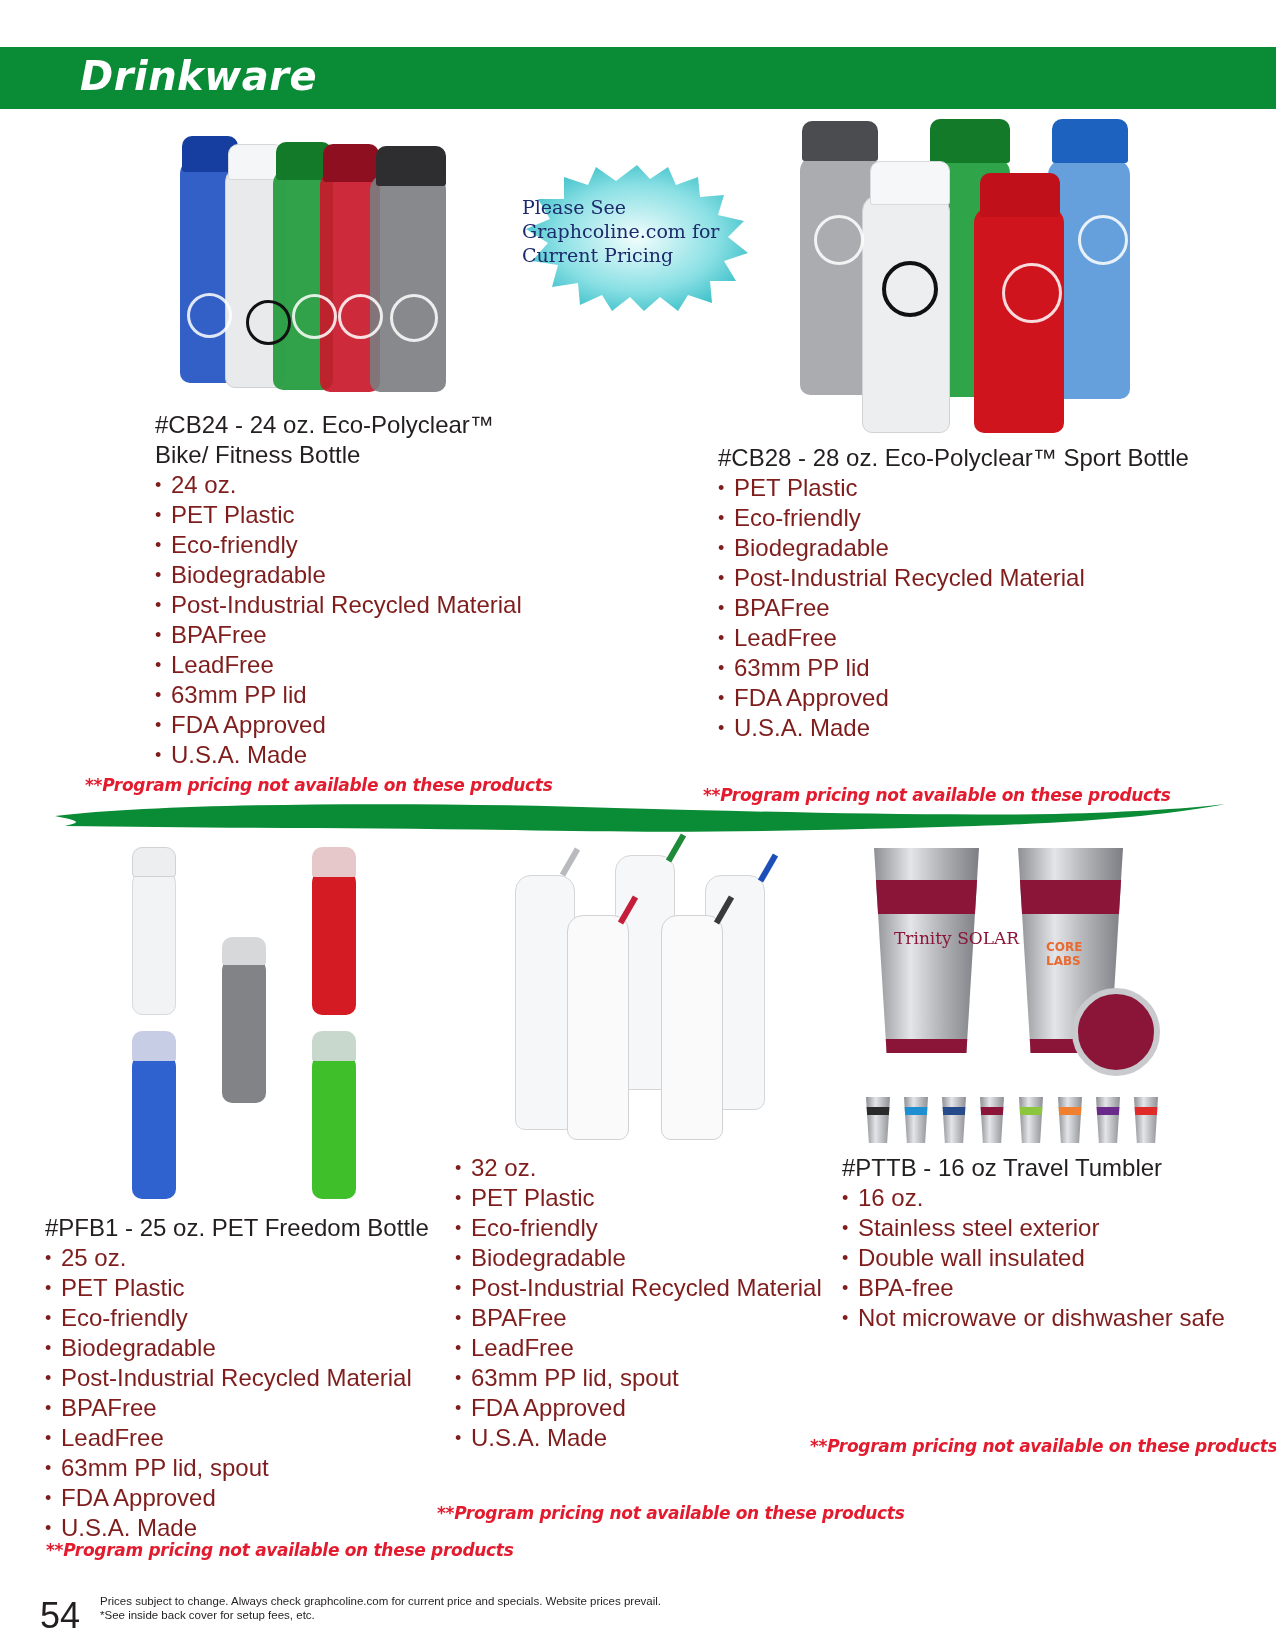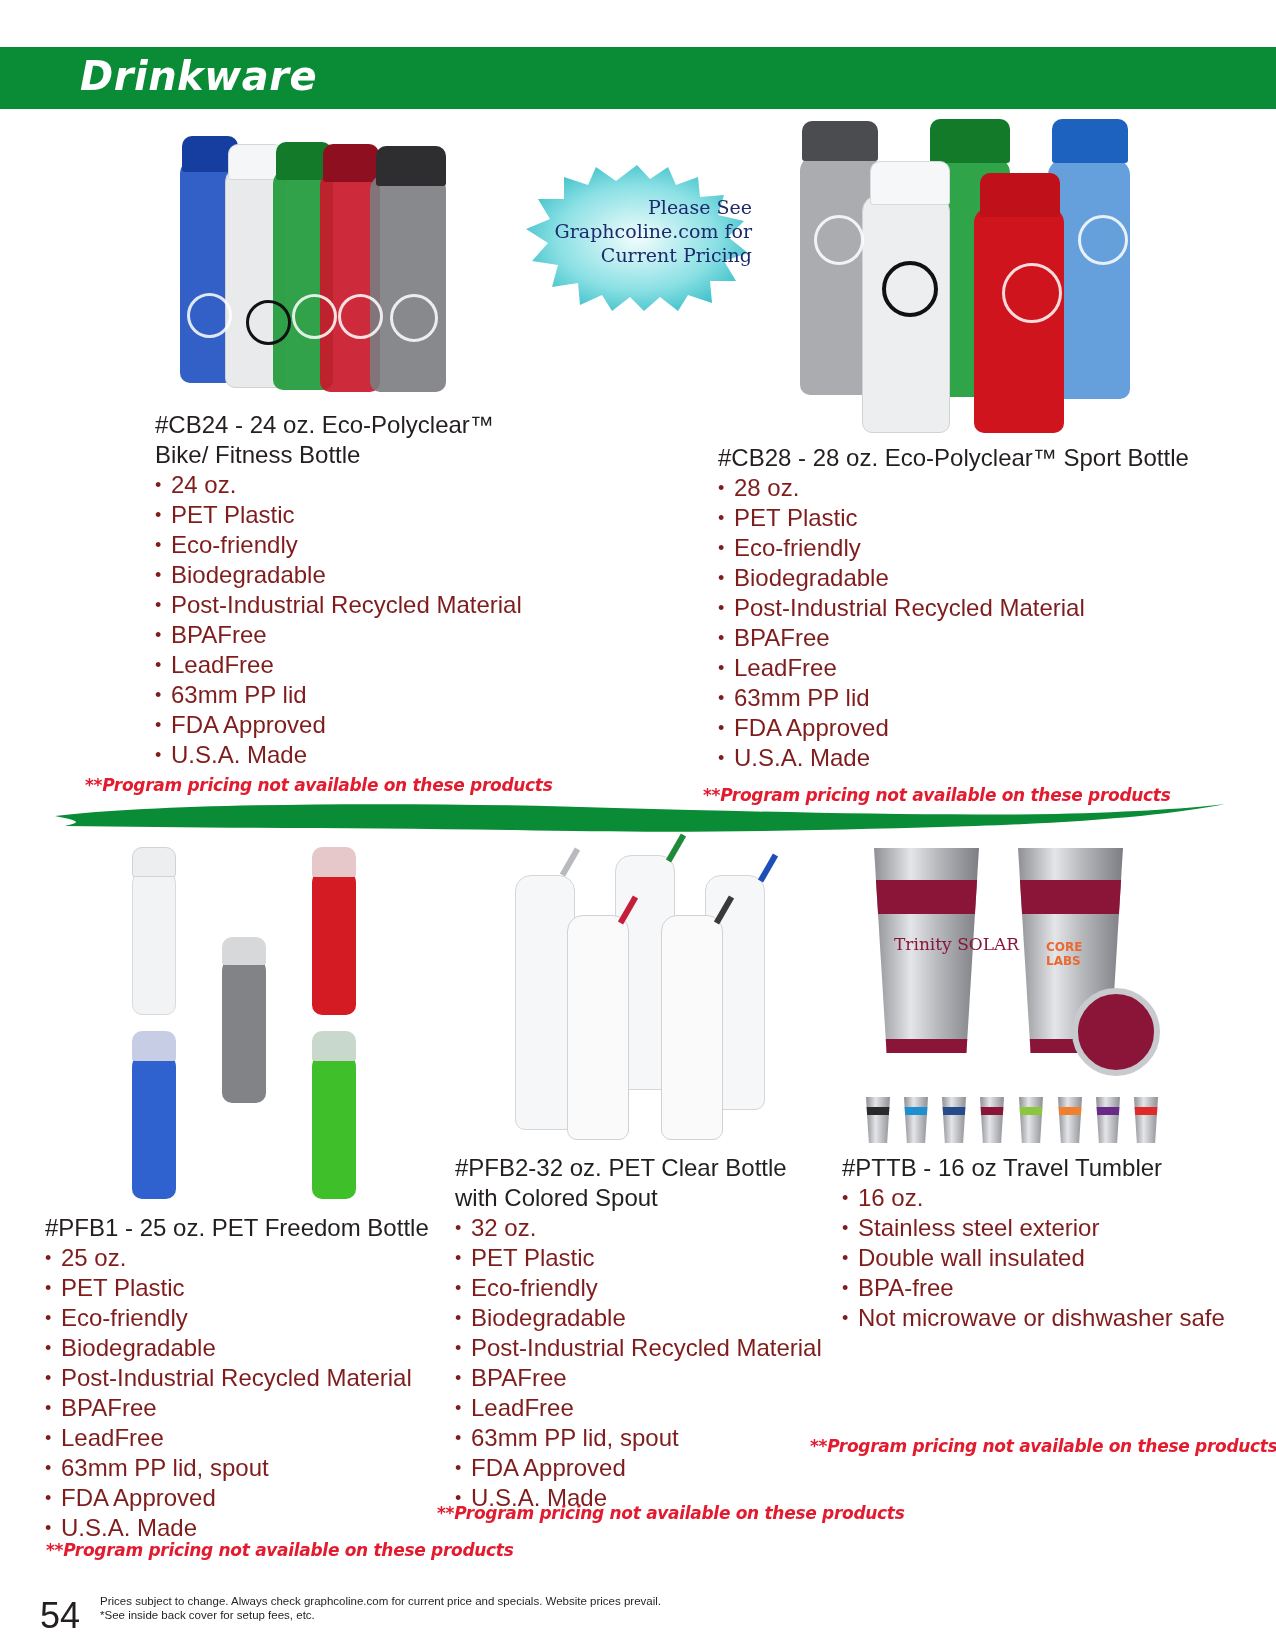--- a/index.html
+++ b/index.html
@@ -12,21 +12,21 @@
     .product { position: absolute; }
     .product-title { font-size: 24px; line-height: 30px; color: #231f20; }
     .spec-list { list-style: none; }
     .spec-list li { font-size: 24px; line-height: 30px; color: #7f1d1d; white-space: nowrap; }
     .spec-list li::before { content: "\2022"; display: inline-block; width: 16px; font-size: 18px; vertical-align: 2px; }
     .note { position: absolute; font-family: "DejaVu Sans", sans-serif; font-weight: bold; font-style: italic; font-size: 17px; color: #e31b2e; white-space: nowrap; letter-spacing: -0.3px; }
 
     
     .burst { position: absolute; left: 522px; top: 163px; width: 230px; height: 150px; }
     .burst svg { position: absolute; left: 0; top: 0; }
-    .burst-text { position: absolute; left: 0; top: 32px; width: 230px; text-align: right; font-family: "DejaVu Serif", serif; font-size: 19px; line-height: 24px; color: #1d2a6b; }
+    .burst-text { position: absolute; left: 0; top: 32px; width: 230px; text-align: left; font-family: "DejaVu Serif", serif; font-size: 19px; line-height: 24px; color: #1d2a6b; }
 
     
     .swoosh { position: absolute; left: 55px; top: 800px; }
 
     
     .img-group { position: absolute; }
     .bottle { position: absolute; border-radius: 16px 16px 10px 10px; }
     .cap { position: absolute; border-radius: 10px 10px 3px 3px; }
     .seal { position: absolute; border-radius: 50%; border: 3px solid rgba(255,255,255,0.85); }
 
@@ -116,21 +116,20 @@
     <li>U.S.A. Made</li>
   </ul>
 </div>
 <div class="note" style="left:85px; top:775px;">**Program pricing not available on these products</div>
 
 <div class="product" style="left:718px; top:443px;">
   <div class="product-title">
     <div>#CB28 - 28 oz. Eco-Polyclear™ Sport Bottle</div>
   </div>
   <ul class="spec-list">
-    <li>28 oz.</li>
     <li>PET Plastic</li>
     <li>Eco-friendly</li>
     <li>Biodegradable</li>
     <li>Post-Industrial Recycled Material</li>
     <li>BPAFree</li>
     <li>LeadFree</li>
     <li>63mm PP lid</li>
     <li>FDA Approved</li>
     <li>U.S.A. Made</li>
   </ul>
@@ -165,21 +164,21 @@
   <div style="position:absolute; left:158px; top:-2px; width:6px; height:30px; background:#1e8a3a; transform:rotate(30deg);"></div>
   <div style="position:absolute; left:206px; top:60px; width:6px; height:30px; background:#3a3a3a; transform:rotate(30deg);"></div>
   <div style="position:absolute; left:250px; top:18px; width:6px; height:30px; background:#1e4fb8; transform:rotate(30deg);"></div>
 </div>
 
 <div class="img-group" style="left:860px; top:840px; width:320px; height:240px;">
   <div class="tumbler" style="left:14px; top:8px; width:105px; height:205px;">
     <div class="band" style="top:32px; height:34px;"></div>
     <div class="band" style="bottom:0; height:14px;"></div>
   </div>
-  <div style="position:absolute; left:34px; top:94px; font-family:'DejaVu Serif',serif; font-size:17px; color:#8a1538;">Trinity SOLAR</div>
+  <div style="position:absolute; left:34px; top:88px; font-family:'DejaVu Serif',serif; font-size:17px; color:#8a1538;">Trinity SOLAR</div>
   <div class="tumbler" style="left:158px; top:8px; width:105px; height:205px;">
     <div class="band" style="top:32px; height:34px;"></div>
     <div class="band" style="bottom:0; height:14px;"></div>
   </div>
   <div style="position:absolute; left:186px; top:100px; font-family:'DejaVu Sans',sans-serif; font-weight:bold; font-size:12px; color:#e86a30; width:60px;">CORE LABS</div>
   <div style="position:absolute; left:212px; top:148px; width:88px; height:88px; border-radius:50%; background:#8a1538; border:6px solid #c8cacd;"></div>
 </div>
 
 <div class="img-group" style="left:866px; top:1097px; width:300px; height:50px;">
   <div class="mini" style="left:0;">
@@ -221,24 +220,20 @@
     <li>BPAFree</li>
     <li>LeadFree</li>
     <li>63mm PP lid, spout</li>
     <li>FDA Approved</li>
     <li>U.S.A. Made</li>
   </ul>
 </div>
 <div class="note" style="left:46px; top:1540px;">**Program pricing not available on these products</div>
 
 <div class="product" style="left:455px; top:1153px;">
-  <div class="product-title">
-    <div>#PFB2-32 oz. PET Clear Bottle</div>
-    <div>with Colored Spout</div>
-  </div>
   <ul class="spec-list">
     <li>32 oz.</li>
     <li>PET Plastic</li>
     <li>Eco-friendly</li>
     <li>Biodegradable</li>
     <li>Post-Industrial Recycled Material</li>
     <li>BPAFree</li>
     <li>LeadFree</li>
     <li>63mm PP lid, spout</li>
     <li>FDA Approved</li>

